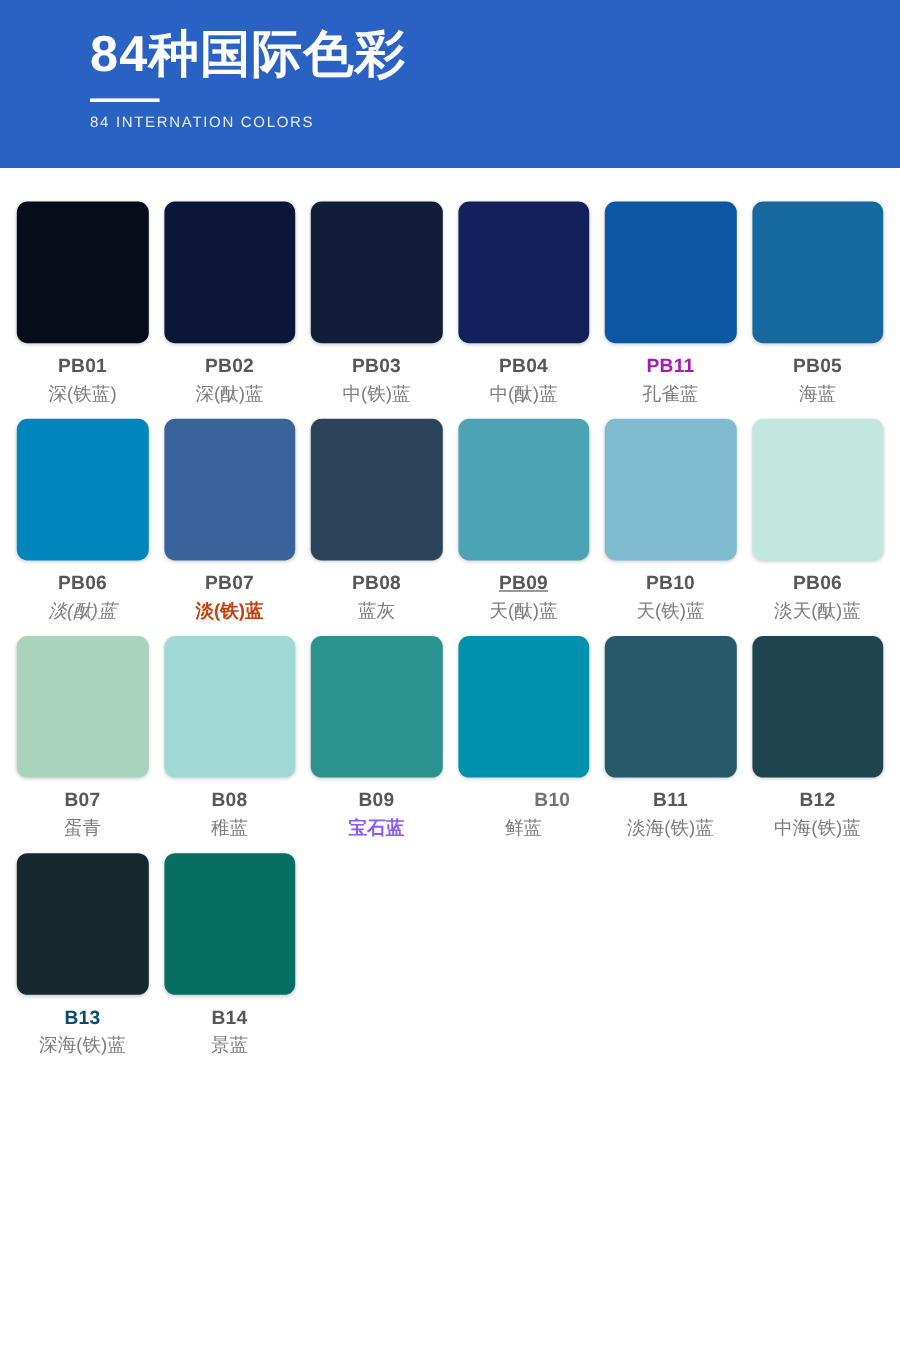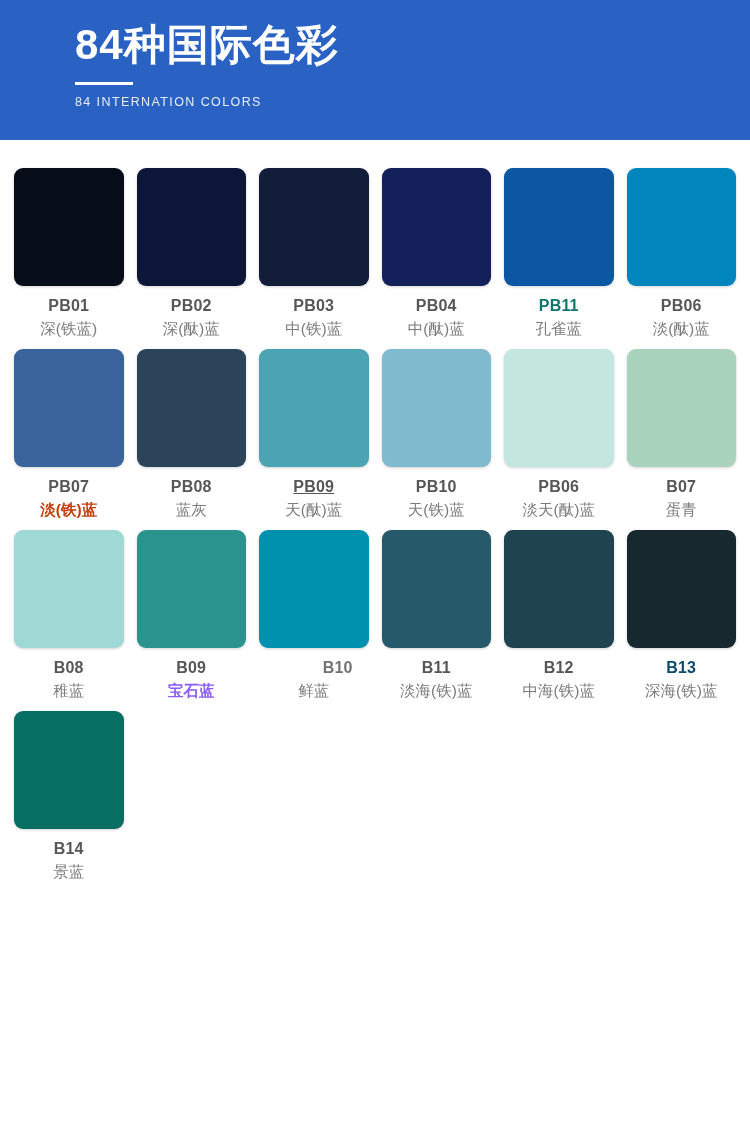--- a/index.html
+++ b/index.html
@@ -121,27 +121,32 @@
       <div class="swatch-code" style="color: rgb(87, 87, 87);">PB03</div>
       <div class="swatch-name" style="color: rgb(124, 124, 124);">中(铁)蓝</div>
     </div>
     <div class="swatch-cell">
       <div class="swatch-chip" style="background: rgb(20, 32, 90);"></div>
       <div class="swatch-code" style="color: rgb(87, 87, 87);">PB04</div>
       <div class="swatch-name" style="color: rgb(124, 124, 124);">中(酞)蓝</div>
     </div>
     <div class="swatch-cell">
       <div class="swatch-chip" style="background: rgb(11, 87, 164);"></div>
-      <div class="swatch-code" style="color: #0f766e;">PB11</div>
+      <div class="swatch-code" style="color: #a21caf;">PB11</div>
       <div class="swatch-name" style="color: rgb(124, 124, 124);">孔雀蓝</div>
+    </div>
+    <div class="swatch-cell">
+      <div class="swatch-chip" style="background: rgb(22, 105, 158);"></div>
+      <div class="swatch-code" style="color: rgb(87, 87, 87);">PB05</div>
+      <div class="swatch-name" style="color: rgb(124, 124, 124);">海蓝</div>
     </div>
     <div class="swatch-cell">
       <div class="swatch-chip" style="background: rgb(0, 134, 189);"></div>
       <div class="swatch-code" style="color: rgb(87, 87, 87);">PB06</div>
-      <div class="swatch-name" style="color: rgb(124, 124, 124);">淡(酞)蓝</div>
+      <div class="swatch-name" style="color: rgb(124, 124, 124); font-style: italic;">淡(酞)蓝</div>
     </div>
     <div class="swatch-cell">
       <div class="swatch-chip" style="background: rgb(58, 99, 155);"></div>
       <div class="swatch-code" style="color: rgb(87, 87, 87);">PB07</div>
       <div class="swatch-name" style="color: #c2410c; font-weight: bold;">淡(铁)蓝</div>
     </div>
     <div class="swatch-cell">
       <div class="swatch-chip" style="background: rgb(43, 68, 89);"></div>
       <div class="swatch-code" style="color: rgb(87, 87, 87);">PB08</div>
       <div class="swatch-name" style="color: rgb(124, 124, 124);">蓝灰</div>

